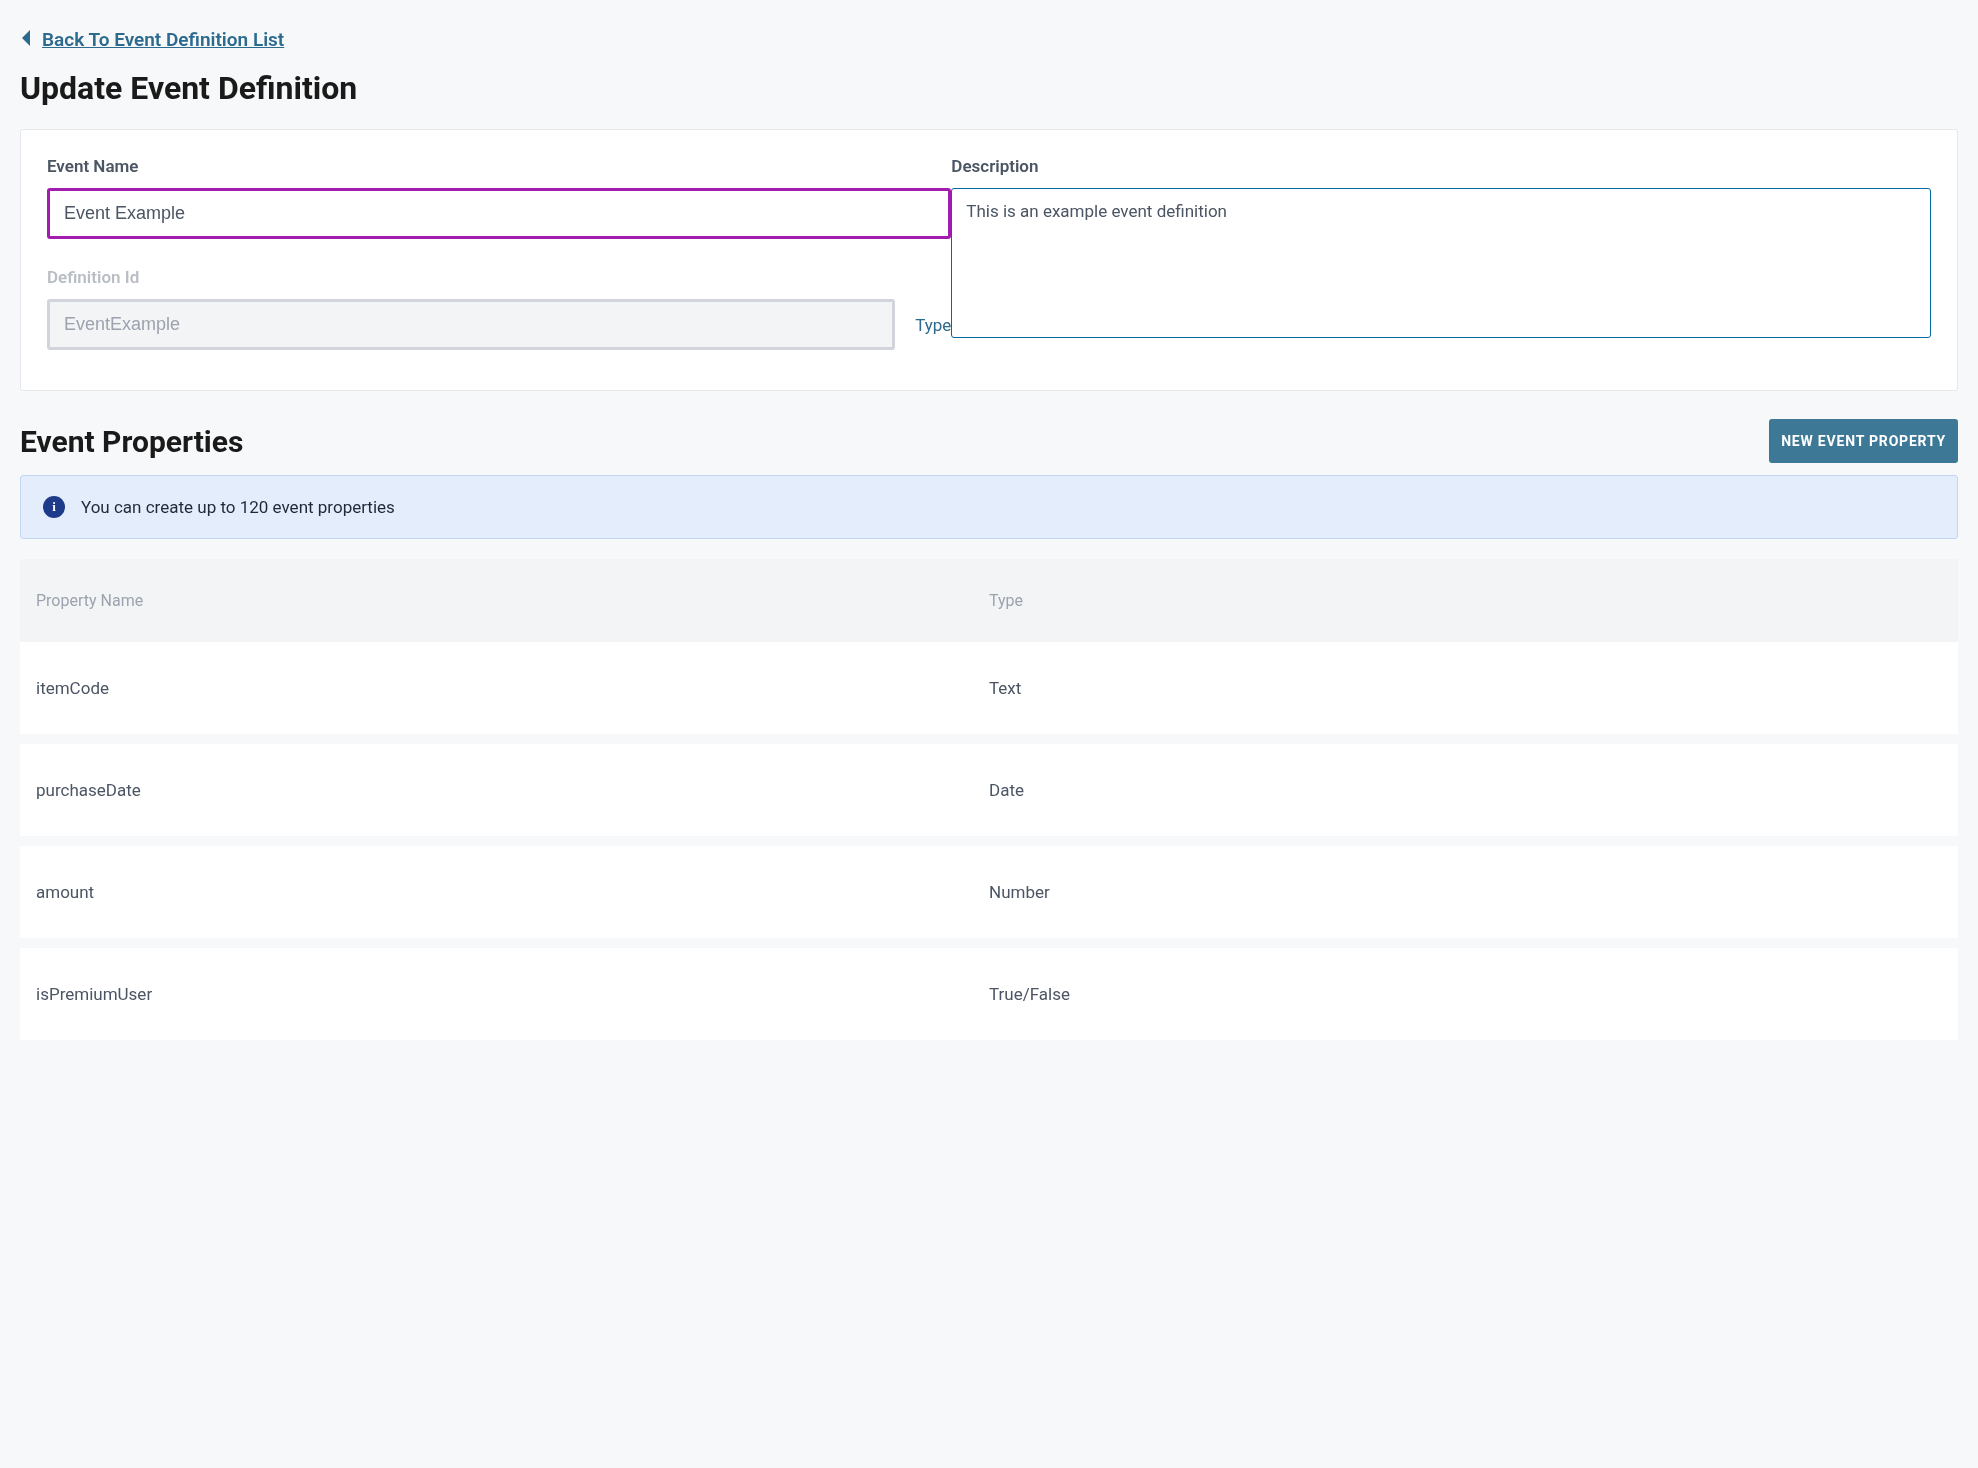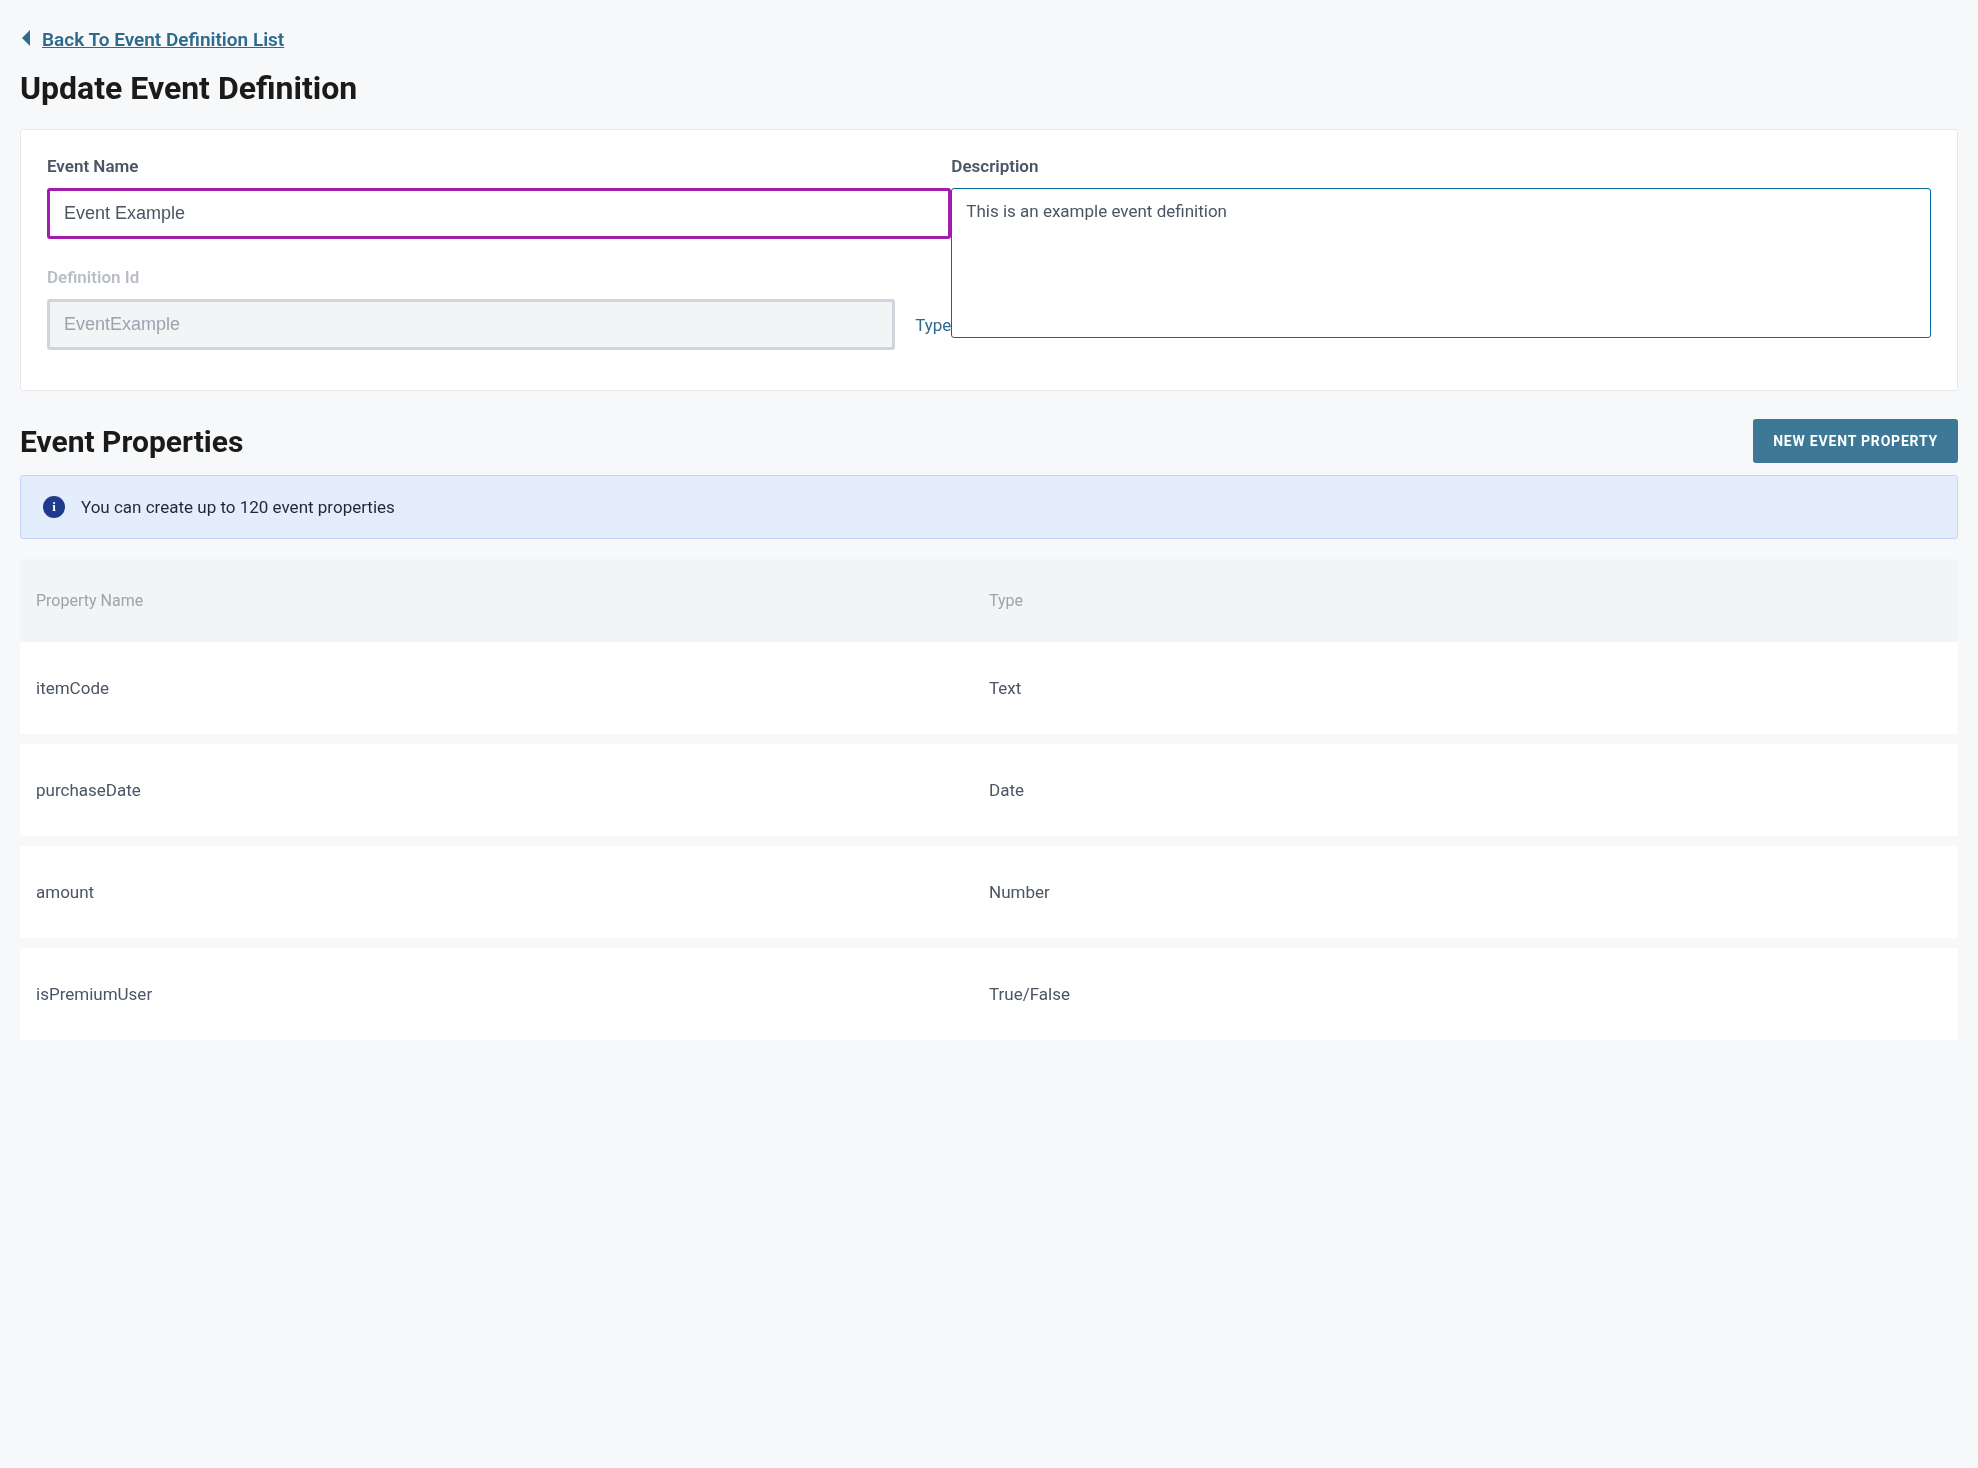--- a/index.html
+++ b/index.html
@@ -120,21 +120,21 @@
   h2.section-title {
     font-size: 30px;
     font-weight: 700;
     color: #1a1a1a;
   }
   .new-prop-btn {
     background: #3d7996;
     color: #fff;
     border: none;
     border-radius: 3px;
-    padding: 14px 20px;
+    padding: 14px 12px;
     font-size: 14px;
     font-weight: 700;
     letter-spacing: 0.8px;
     cursor: pointer;
     font-family: inherit;
   }
   .info-banner {
     background: #e4edfc;
     border: 1px solid #c5d6f5;
     border-radius: 3px;

